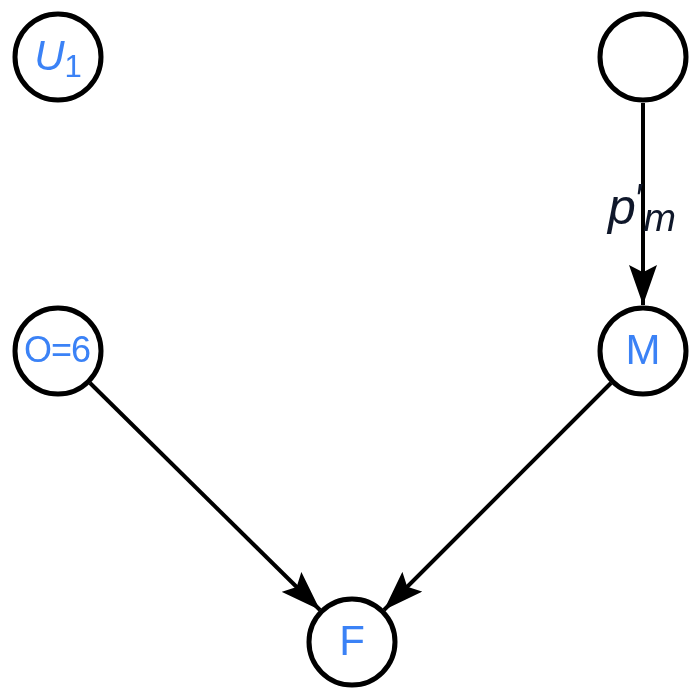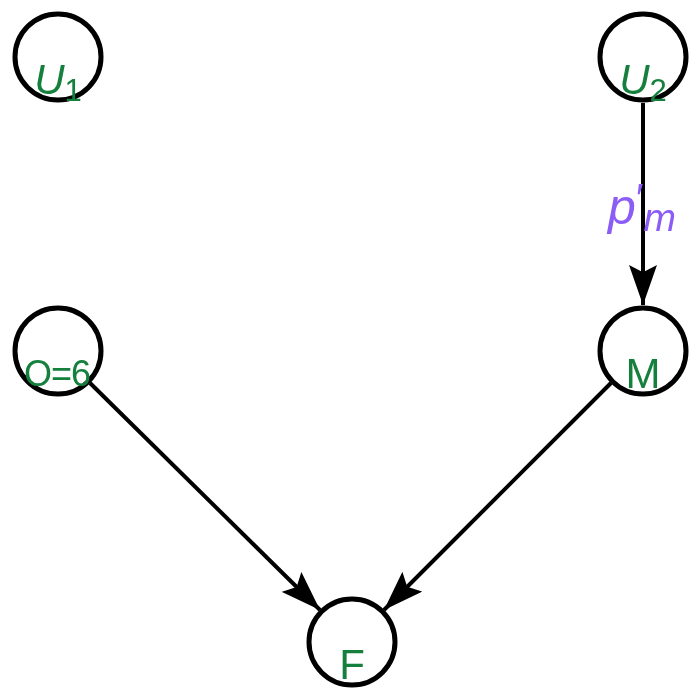--- a/index.html
+++ b/index.html
@@ -33,42 +33,41 @@
   }
   .arrowhead-shape {
     fill: #000000;
   }
   .node-label {
     position: absolute;
     transform: translate(-50%, -50%);
     font-size: 42px;
     line-height: 1;
     white-space: nowrap;
-    color: #15803d;
-    margin-top: 24px;
+    color: #3b82f6;
   }
   .node-label.small {
     font-size: 36px;
     letter-spacing: -1px;
   }
   .node-label i, .edge-label i {
     font-style: italic;
   }
   sub.subscript {
     font-size: 0.74em;
     line-height: 0;
     vertical-align: -0.22em;
   }
   .edge-label {
     position: absolute;
     transform: translate(-50%, -50%);
     font-size: 50px;
     line-height: 1;
     white-space: nowrap;
-    color: #8b5cf6;
+    color: #0f172a;
   }
   .edge-label .prime {
     font-size: 0.8em;
     vertical-align: 0.28em;
   }
   .edge-label sub.subscript {
     font-size: 0.78em;
     vertical-align: -0.18em;
   }
 </style>
@@ -92,21 +91,20 @@
 
     <circle class="node-circle" cx="58" cy="57" r="43" stroke="#000000"></circle>
     <circle class="node-circle" cx="643" cy="57" r="43" stroke="#000000"></circle>
     <circle class="node-circle" cx="58" cy="351" r="43" stroke="#000000"></circle>
     <circle class="node-circle" cx="643" cy="351" r="43" stroke="#000000"></circle>
     <circle class="node-circle" cx="352" cy="642" r="43" stroke="#000000"></circle>
   </svg>
 
   <div class="node-label" style="left:58px; top:56px;"><i>U</i><sub class="subscript">1</sub></div>
 
-  <div class="node-label" style="left:643px; top:56px;"><i>U</i><sub class="subscript">2</sub></div>
 
   <div class="node-label small" style="left:57px; top:350px;"><span>O=6</span></div>
 
   <div class="node-label" style="left:643px; top:350px;"><span>M</span></div>
 
   <div class="node-label" style="left:352px; top:641px;"><span>F</span></div>
 
   <div class="edge-label" style="left:642px; top:205px;"><i>p</i><span class="prime">′</span><sub class="subscript"><i>m</i></sub></div>
 
 </div>

